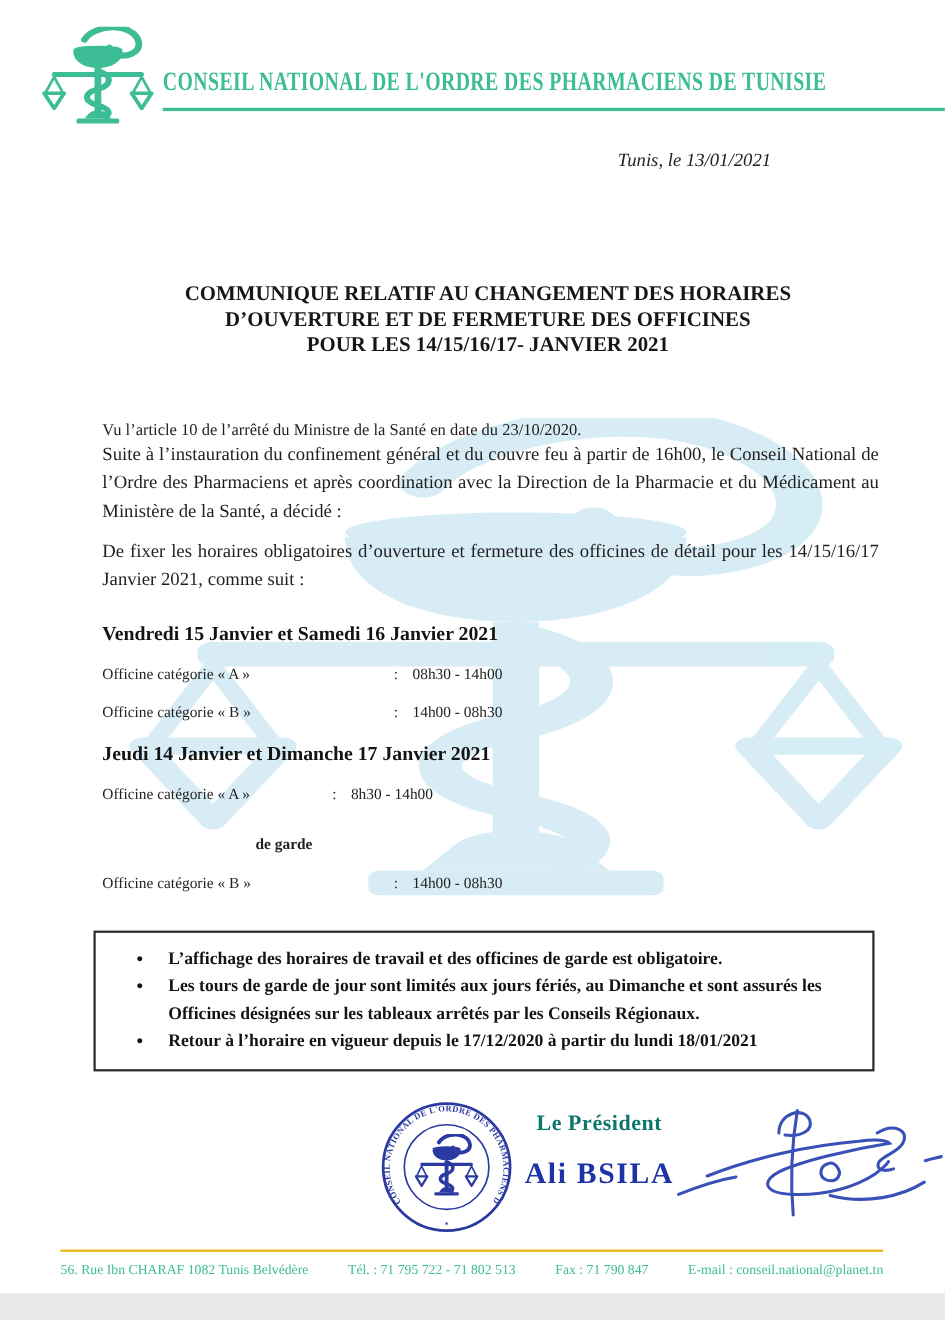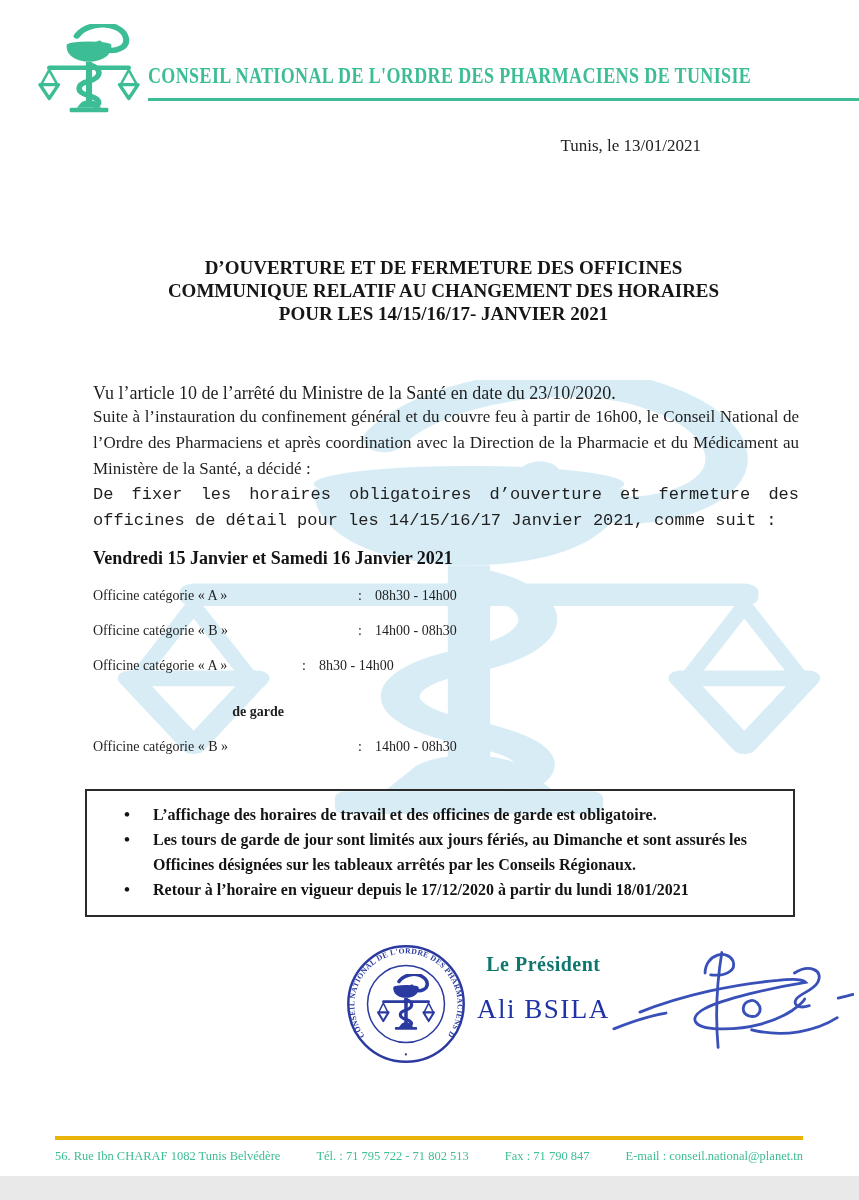--- a/index.html
+++ b/index.html
@@ -14,48 +14,48 @@
   .watermark{position:absolute; left:116px; top:380px; width:706px; height:452px; z-index:1; color:#bfe2ef; opacity:.62;}
   
   .header{display:flex; align-items:flex-start; padding:24px 64px 0 38px;}
   .logo{width:102px; height:92px; color:#3cbd95; flex:0 0 auto;}
   .org-wrap{flex:1; margin-left:8px; padding-top:38px; border-bottom:3px solid #3cbd95; padding-bottom:9px;}
   .org-name{
     display:inline-block; white-space:nowrap;
     font-weight:bold; font-size:24px; color:#3cbd95;
     transform:scaleX(0.75); transform-origin:left center; letter-spacing:.5px;
   }
-  .dateline{margin-top:20px; text-align:right; padding-right:158px; font-size:17px; color:#222;}
+  .dateline{margin-top:20px; text-align:right; padding-right:158px; font-size:17px; color:#222;font-style:italic;}
   
   .doc-title{margin-top:100px; text-align:center; padding-left:28px; font-weight:bold; font-size:19px; line-height:23px; color:#161616;}
   
   .body-text{margin:0 60px 0 93px;}
-  .p1{margin-top:58px; font-size:18px;}
+  .p1{margin-top:58px; font-size:15px;}
   .p2{font-size:17px; line-height:26px; text-align:justify;}
-  .p3{margin-top:0; font-size:17px; line-height:26px; text-align:justify;font-family:Liberation Mono, monospace;}
-  .sched-h{margin-top:14px; font-size:18px; font-weight:bold; color:#141414;}
+  .p3{margin-top:10px; font-size:17px; line-height:26px; text-align:justify;}
+  .sched-h{margin-top:26px; font-size:18px; font-weight:bold; color:#141414;}
   .srow{display:flex; margin-top:19px; font-size:14px; white-space:nowrap;}
   .srow .lab{min-width:252px;}
   .srow .sfx{font-weight:bold; margin-right:5px;margin-top:46px;}
   .srow .sfx:empty{display:none; margin:0;}
   .srow .colon{width:30px; text-align:center;}
   
   .notice{margin:34px 64px 0 85px; border:2px solid #2a2a2a; padding:11px 16px 13px 14px;}
   .n-item{display:flex; font-weight:bold; font-size:16px; line-height:25px; color:#141414;}
   .n-item .dot{flex:0 0 52px; text-align:center; font-size:17px;}
   .n-item .n-txt{flex:1; padding-right:6px;}
   
   .sig-row{display:flex; align-items:flex-start; margin:26px 0 0 345px;}
   .stamp{width:122px; height:122px; color:#2b3aa0; flex:0 0 auto;}
   .sig-names{margin:10px 0 0 10px; text-align:center; flex:0 0 auto;}
   .role{font-size:20px; font-weight:bold; color:#0f766e; letter-spacing:.5px;}
-  .pname{margin-top:18px; font-size:27px; font-weight:normal; color:#1d33a6; letter-spacing:1.5px;}
+  .pname{margin-top:18px; font-size:27px; font-weight:bold; color:#1d33a6; letter-spacing:1.5px;}
   .autograph{width:242px; height:122px; margin:-4px 0 0 2px; color:#3950b8; flex:0 0 auto;}
   
-  .footer{position:absolute; left:55px; right:56px; top:1136px; z-index:2; border-top:4px solid #eab308; padding-top:9px;}
+  .footer{position:absolute; left:55px; right:56px; top:1136px; z-index:2; border-top:2px solid #eab308; padding-top:9px;}
   .f-line{display:flex; justify-content:space-between; font-size:12.5px; color:#3cbd95; white-space:nowrap;}
   svg text{fill:currentColor; font-family:"Liberation Serif","DejaVu Serif",serif;}
 </style>
 </head>
 <body>
 
 <svg width="0" height="0" style="position:absolute" aria-hidden="true">
   <symbol id="pharma" viewBox="0 0 100 100" preserveAspectRatio="none">
     <path d="M38,13 C45,2 65,-3 77,4 C88,10 90,22 80,27 C72,31 62,28 60,21" fill="none" stroke="currentColor" stroke-width="6" stroke-linecap="round"></path>
     <ellipse cx="50" cy="23" rx="22" ry="4" fill="currentColor"></ellipse>
@@ -84,22 +84,22 @@
         <use href="#pharma" x="0" y="0" width="100" height="100"></use>
       </svg>
       <div class="org-wrap">
         <span class="org-name">CONSEIL NATIONAL DE L'ORDRE DES PHARMACIENS DE TUNISIE</span>
       </div>
     </div>
 
     <div class="dateline">Tunis, le 13/01/2021</div>
 
     <div class="doc-title">
+      <div>COMMUNIQUE RELATIF AU CHANGEMENT DES HORAIRES</div>
       <div>D’OUVERTURE ET DE FERMETURE DES OFFICINES</div>
-      <div>COMMUNIQUE RELATIF AU CHANGEMENT DES HORAIRES</div>
       <div>POUR LES 14/15/16/17- JANVIER 2021</div>
     </div>
 
     <div class="body-text">
       <div class="p1">Vu l’article 10 de l’arrêté du Ministre de la Santé en date du 23/10/2020.</div>
       <div class="p2">Suite à l’instauration du confinement général et du couvre feu à partir de 16h00, le Conseil National de l’Ordre des Pharmaciens et après coordination avec la Direction de la Pharmacie et du Médicament au Ministère de la Santé, a décidé :</div>
       <div class="p3">De fixer les horaires obligatoires d’ouverture et fermeture des officines de détail pour les 14/15/16/17 Janvier 2021, comme suit :</div>
 
       <div class="sched-h">Vendredi 15 Janvier et Samedi 16 Janvier 2021</div>
       <div class="srow">
@@ -108,20 +108,21 @@
         <span class="colon">:</span>
         <span class="time">08h30  - 14h00</span>
       </div>
       <div class="srow">
         <span class="lab">Officine catégorie « B »</span>
 
         <span class="colon">:</span>
         <span class="time">14h00  - 08h30</span>
       </div>
 
+      <div class="sched-h" style="margin-top:18px">Jeudi 14 Janvier et Dimanche 17 Janvier 2021</div>
       <div class="srow">
         <span class="lab" style="min-width:0;margin-right:5px">Officine catégorie « A »</span>
         <span class="sfx">de garde</span>
         <span class="colon">:</span>
         <span class="time">8h30  -  14h00</span>
       </div>
       <div class="srow">
         <span class="lab">Officine catégorie « B »</span>
 
         <span class="colon">:</span>

